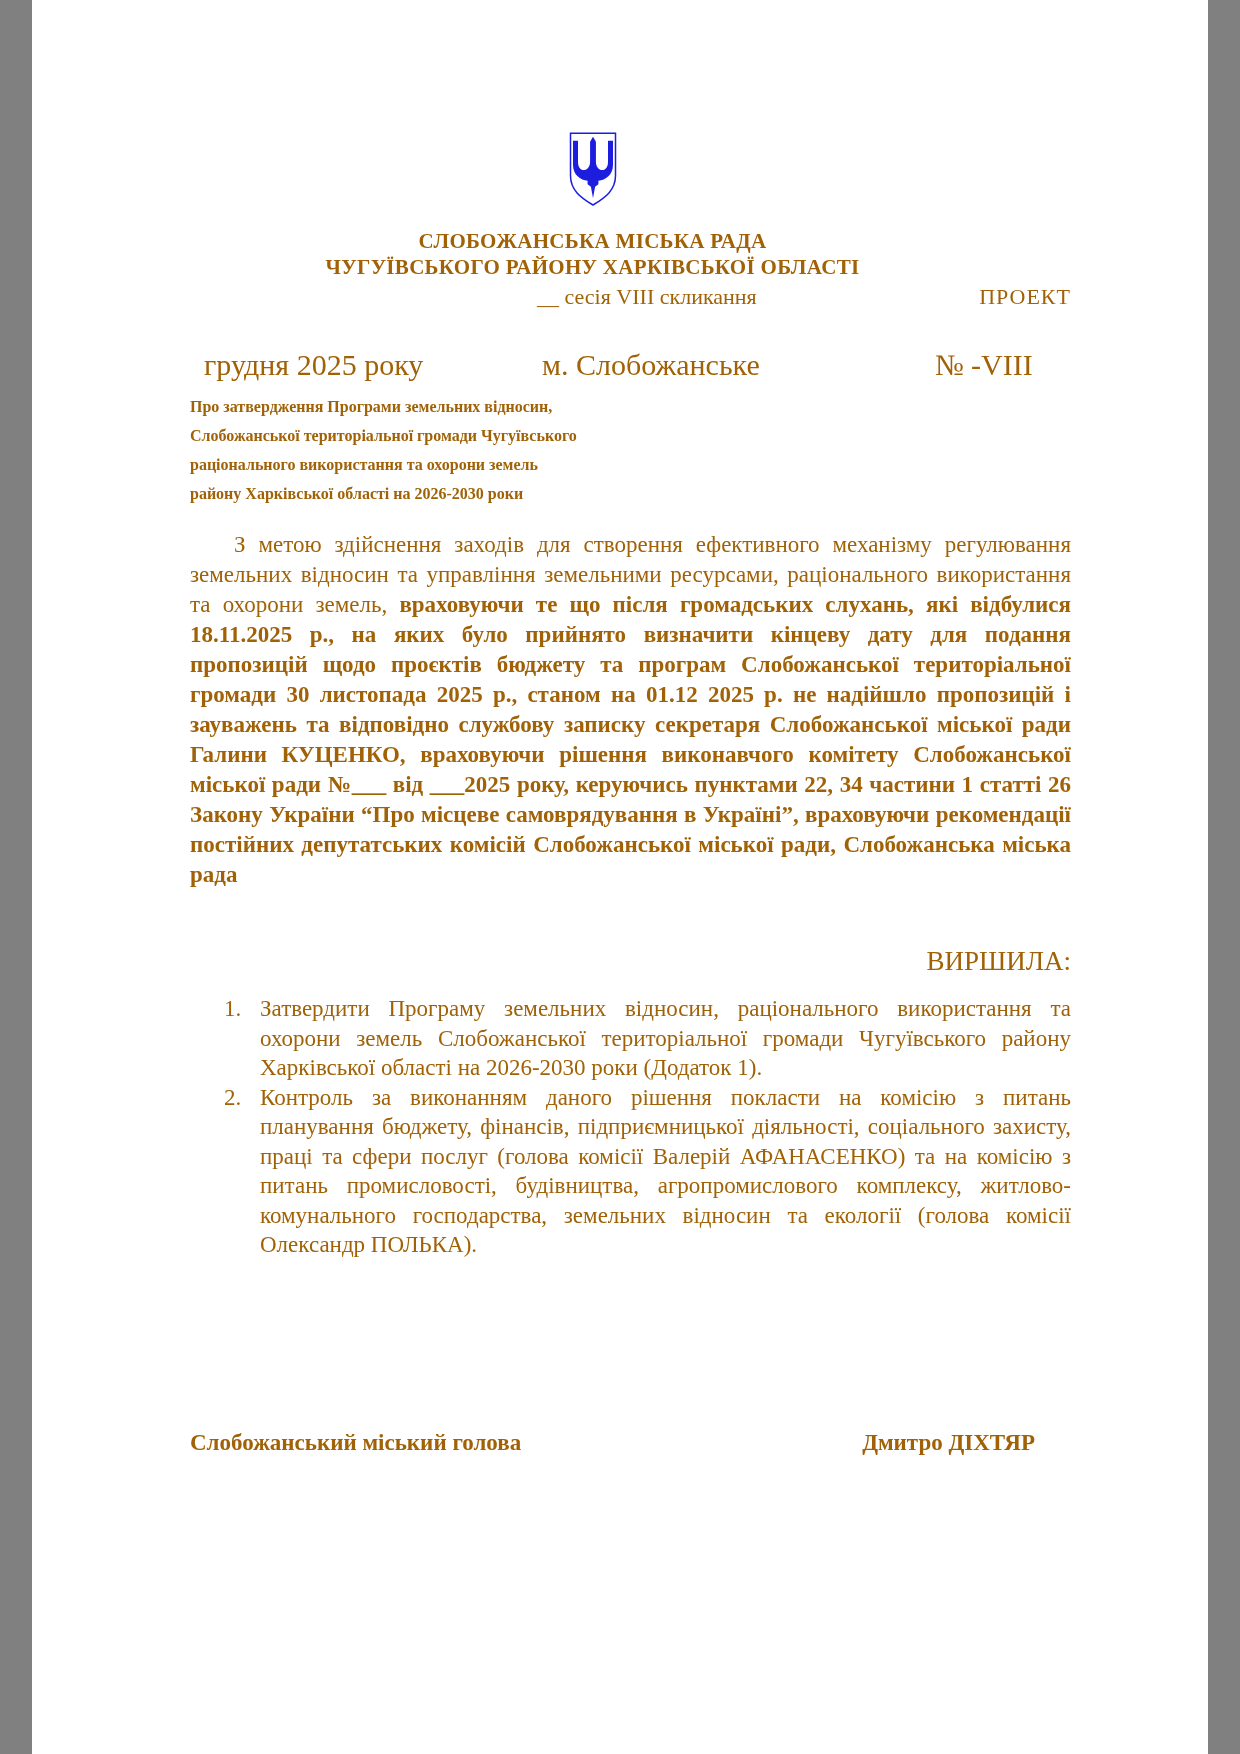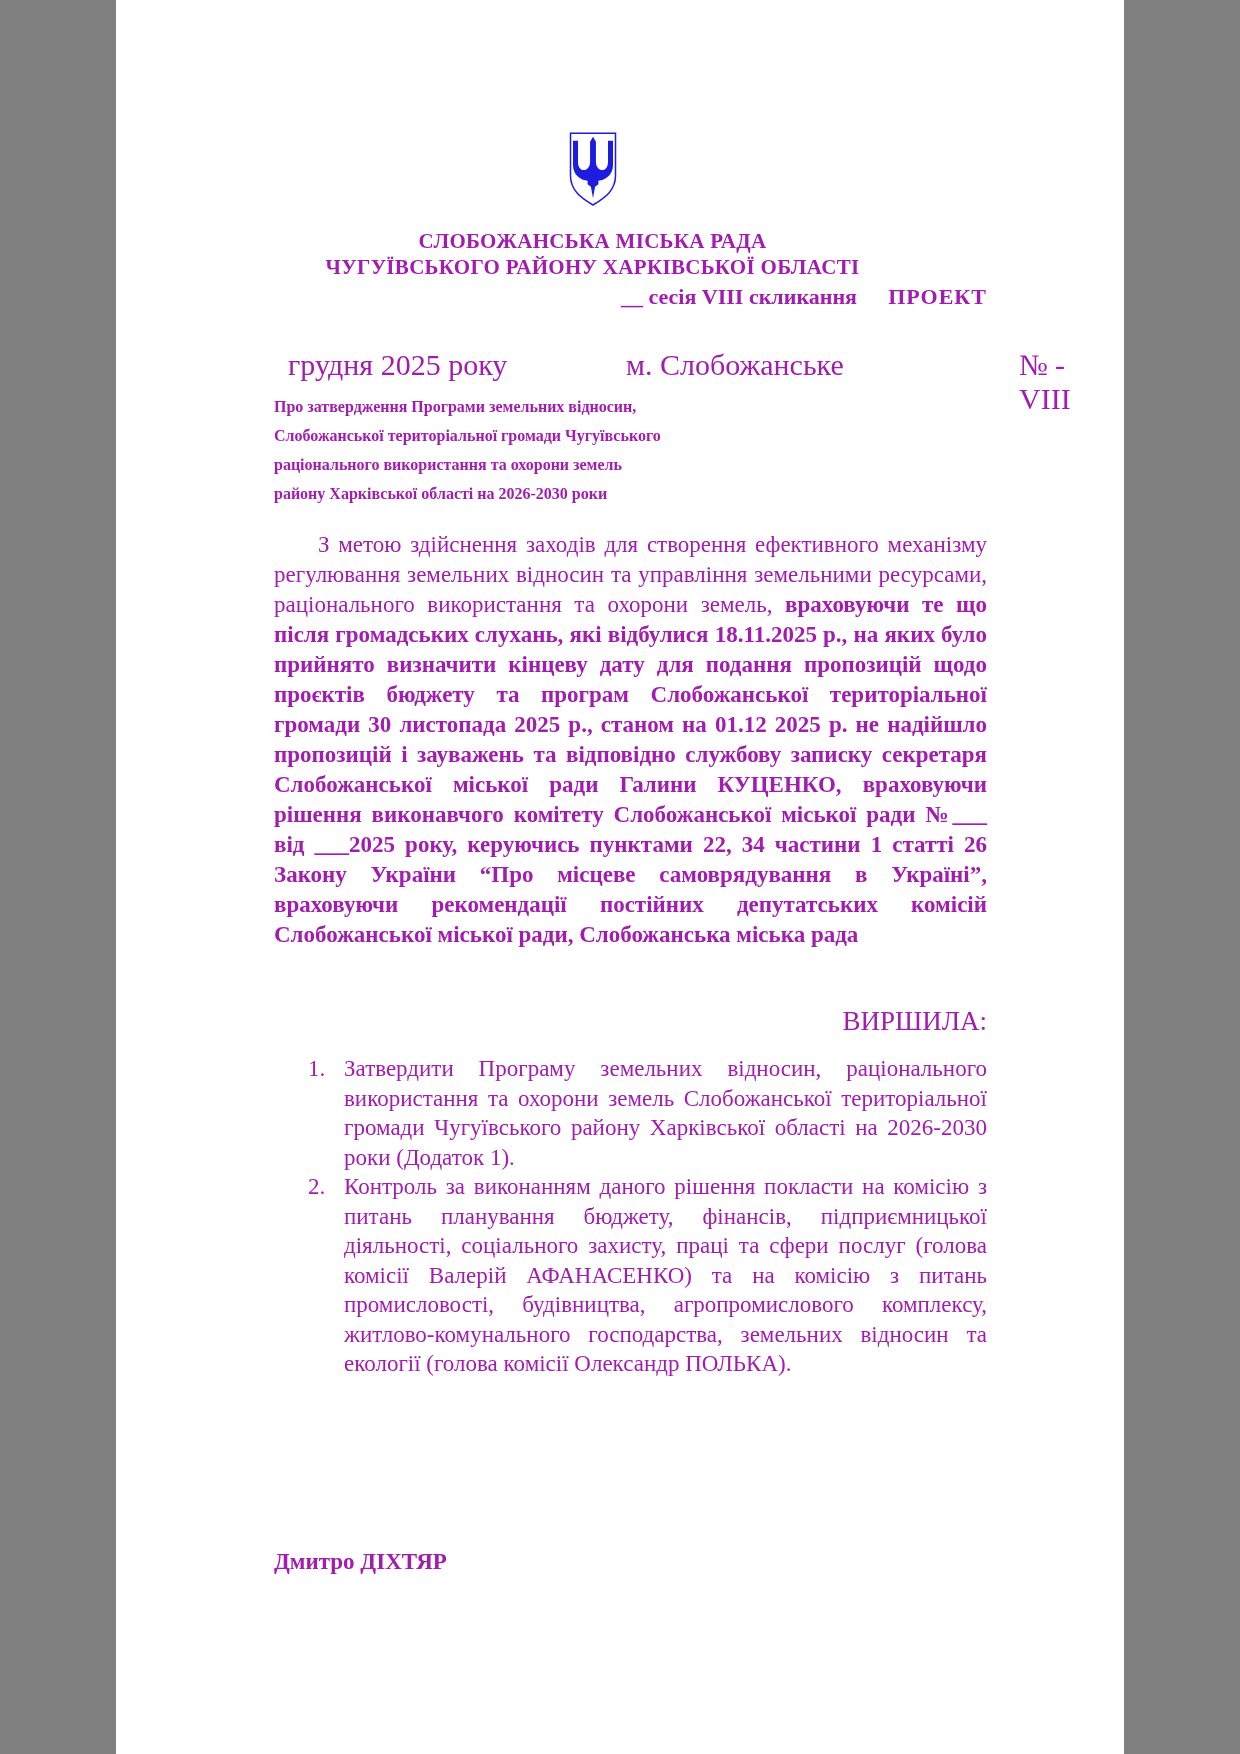--- a/index.html
+++ b/index.html
@@ -1,26 +1,26 @@
 <!DOCTYPE html>
 <html><head>
 <meta charset="utf-8">
 <style>
   html,body{margin:0;padding:0;background:#808080;}
   .page{
-    width:1008px;height:1754px;background:#ffffff;color:#a21caf;
+    width:1176px;height:1754px;background:#ffffff;color:#a16207;
     font-family:"Liberation Serif","DejaVu Serif",serif;
     position:relative;box-sizing:border-box;
     padding:0 137px 0 158px;overflow:hidden;margin:0 auto;
   }
   .center-shift{text-align:center;transform:translateX(-38px);}
   .emblem-wrap{margin-top:124px;height:92px;}
   .org-line{font-weight:bold;font-size:21px;line-height:26px;letter-spacing:.3px;}
   .org1{margin-top:12px;}
-  .session-row{position:relative;height:28px;margin-top:4px;font-size:22px;font-weight:bold;}
+  .session-row{position:relative;height:28px;margin-top:4px;font-size:22px;}
   .session{position:absolute;left:347px;top:0;}
   .draft{position:absolute;right:0;top:0;letter-spacing:1px;}
   .decision{margin-top:40px;font-weight:bold;font-size:22px;line-height:30px;letter-spacing:1.5px;}
   .date-row{position:relative;height:30px;margin-top:36px;font-size:30px;}
   .date-left{position:absolute;left:14px;top:0;}
   .date-city{position:absolute;left:352px;top:0;}
   .date-num{position:absolute;left:745px;top:0;}
   .doc-title{margin-top:14px;font-weight:bold;font-size:16px;line-height:29px;}
   .preamble{margin-top:22px;font-size:23px;line-height:30px;text-align:justify;text-indent:44px;}
   .preamble .seg-bold{font-weight:bold;}
@@ -75,16 +75,17 @@
       <span class="item-num">1.</span>
       <span class="item-text">Затвердити Програму земельних відносин, раціонального використання та охорони земель Слобожанської територіальної громади Чугуївського району Харківської області на 2026-2030 роки (Додаток 1).</span>
     </div>
     <div class="item">
       <span class="item-num">2.</span>
       <span class="item-text">Контроль за виконанням  даного рішення покласти на комісію з питань планування бюджету, фінансів, підприємницької діяльності, соціального захисту, праці та сфери послуг (голова комісії Валерій АФАНАСЕНКО) та на комісію з питань промисловості, будівництва, агропромислового комплексу,  житлово-комунального господарства, земельних відносин та екології (голова комісії  Олександр ПОЛЬКА).</span>
     </div>
   </div>
 
   <div class="signature-row">
+    <span class="sig-position">Слобожанський міський голова</span>
     <span class="sig-name">Дмитро  ДІХТЯР</span>
   </div>
 
 </div>
 
 </body></html>

